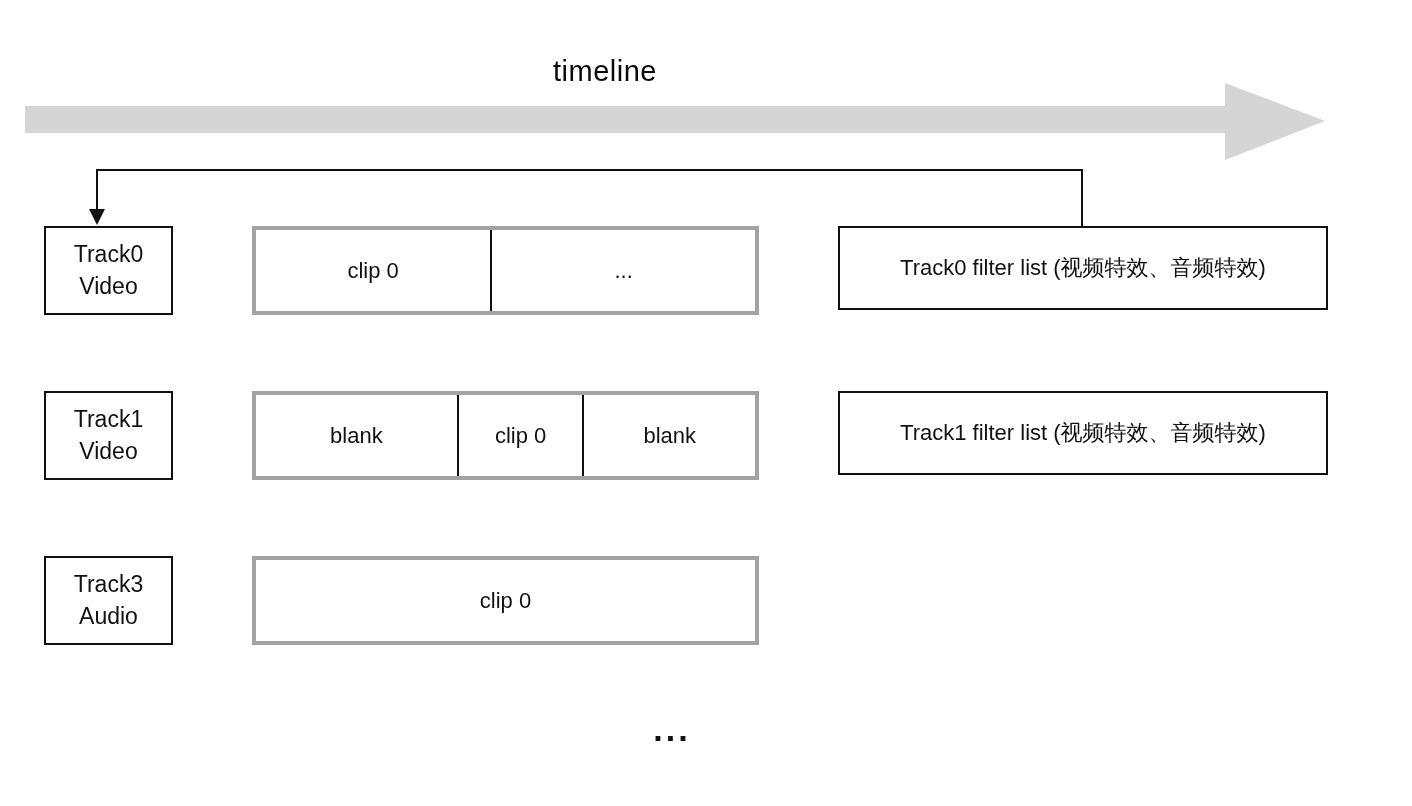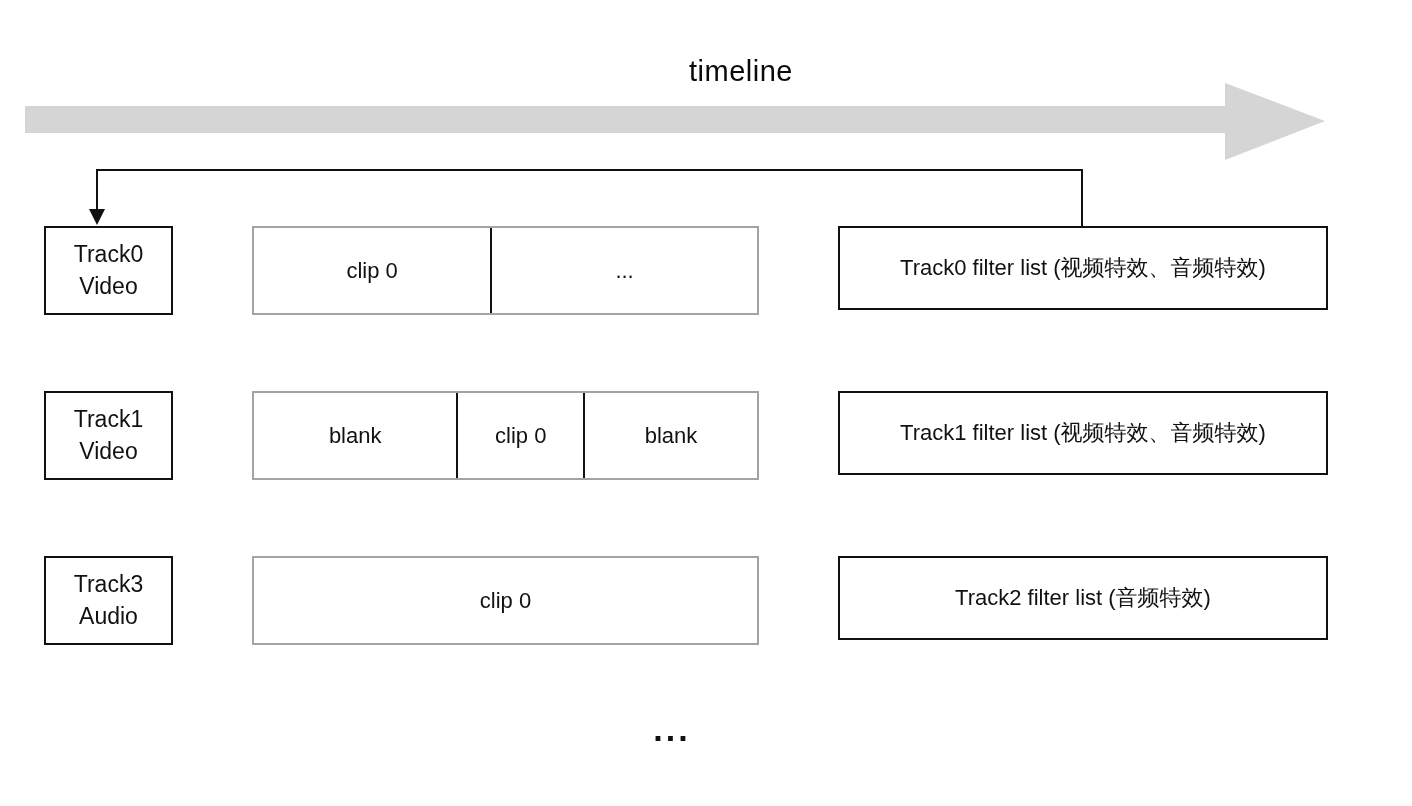--- a/index.html
+++ b/index.html
@@ -18,21 +18,21 @@
   .svg-overlay {
     position: absolute;
     left: 0; top: 0;
     width: 1412px; height: 806px;
     pointer-events: none;
   }
   .diagram-title {
     position: absolute;
     left: 553px; top: 55px;
     width: 240px;
-    text-align: right;
+    text-align: left;
     font-size: 29px;
     font-weight: 500;
     color: #0a0a0a;
     letter-spacing: 0.5px;
   }
   .box {
     position: absolute;
     border: 2px solid #111111;
     background: #ffffff;
     display: flex;
@@ -46,21 +46,21 @@
     height: 89px;
     font-size: 23px;
     line-height: 1.35;
     white-space: pre-line;
   }
   .clip-strip {
     position: absolute;
     left: 252px;
     width: 507px;
     height: 89px;
-    border: 2px solid #a3a3a3;
+    border: 4px solid #a3a3a3;
     background: #ffffff;
     display: flex;
     flex-direction: row;
     align-items: stretch;
   }
   .clip-cell {
     display: flex;
     align-items: center;
     justify-content: center;
     font-size: 22px;
@@ -117,17 +117,16 @@
     <div class="clip-cell" style="flex:127">clip 0</div>
     <div class="clip-cell" style="flex:175">blank</div>
   </div>
   <div class="box filter-box row-top-2">Track1 filter list (视频特效、音频特效)</div>
 
   <div class="box track-label row-top-3">Track3
 Audio</div>
   <div class="clip-strip row-top-3">
     <div class="clip-cell" style="flex:1">clip 0</div>
   </div>
-  <div class="box filter-box row-top-3">Track2 filter list (音频特效)</div>
 
   <div class="ellipsis-bottom">...</div>
 
 </div>
 
 </body></html>

